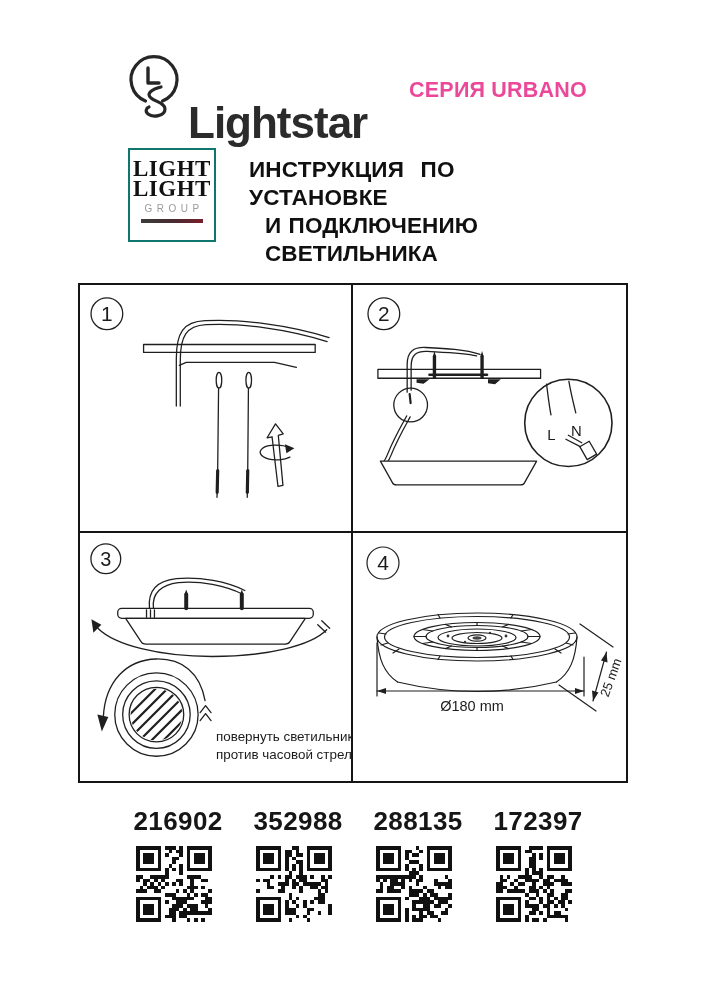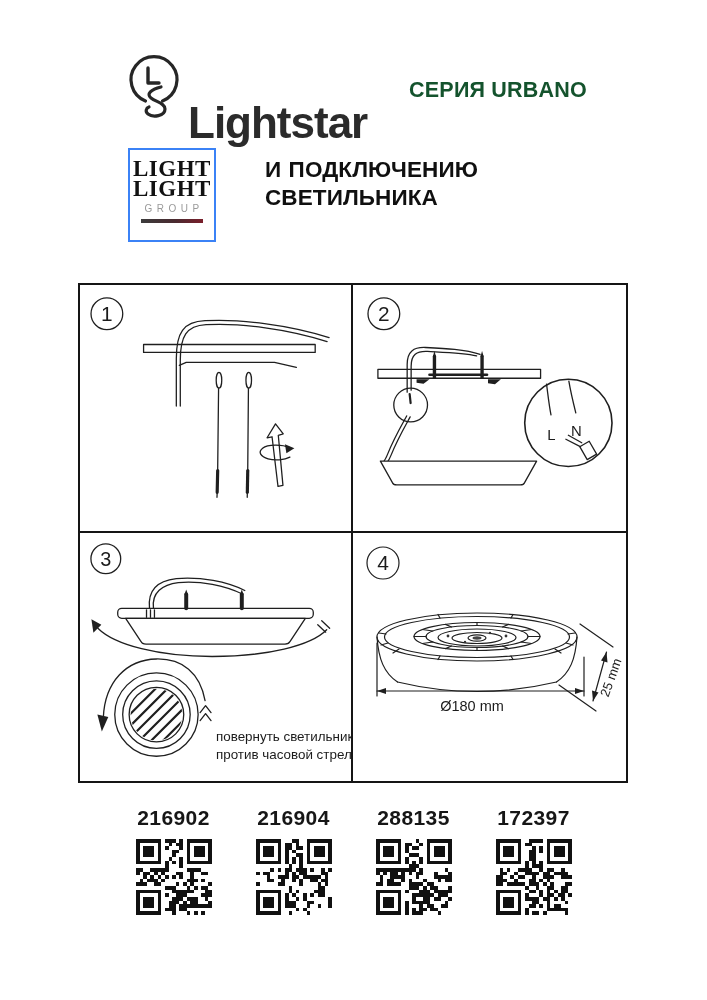--- a/index.html
+++ b/index.html
@@ -4,22 +4,22 @@
 <style>
   html,body{margin:0;padding:0;background:#ffffff;}
   .page{position:relative;width:707px;height:1000px;background:#fff;overflow:hidden;
         font-family:"Liberation Sans",sans-serif;color:#161616;}
 
   
   .brand-icon{position:absolute;left:126px;top:50px;}
   .brand-word{position:absolute;left:188px;top:60px;font-size:44px;font-weight:700;
               letter-spacing:-1px;color:#2b2b2b;line-height:1;margin-top:41px;}
   .series-block{position:absolute;left:398px;top:76px;width:200px;text-align:center;
-                font-weight:700;font-size:21.5px;line-height:28px;color:#14532d;letter-spacing:.2px;}
-  .group-box{position:absolute;left:128px;top:148px;width:88px;height:94px;border:2px solid #3b82f6;
+                font-weight:700;font-size:21.5px;line-height:28px;color:#ec4899;letter-spacing:.2px;}
+  .group-box{position:absolute;left:128px;top:148px;width:88px;height:94px;border:2px solid #0f766e;
              box-sizing:border-box;text-align:center;padding-top:9px;}
   .group-box .l12{font-family:"Liberation Serif",serif;font-weight:700;font-size:23px;
                   line-height:20px;letter-spacing:.5px;color:#121212;}
   .group-box .l3{font-size:10px;letter-spacing:4.5px;color:#9a9a9a;margin-top:4px;padding-left:4px;}
   .group-bar{width:62px;height:4px;margin:5px auto 0;
              background:linear-gradient(90deg,#3c3c3c 0%,#4a2a30 55%,#7a1f2b 100%);}
   .main-title{position:absolute;left:249px;top:156px;width:345px;font-weight:700;
               font-size:22.5px;line-height:28px;color:#101010;}
   .main-title .t1{word-spacing:10px;letter-spacing:.2px;}
   .main-title .t2{word-spacing:1px;letter-spacing:.1px;margin-left:16px;}
@@ -30,21 +30,21 @@
   .cell{box-sizing:border-box;}
   .cell.c1{border-right:2px solid #151515;border-bottom:2px solid #151515;}
   .cell.c2{border-bottom:2px solid #151515;}
   .cell.c3{border-right:2px solid #151515;}
   .cell svg{display:block;width:100%;height:100%;}
   .panel text{font-family:"Liberation Sans",sans-serif;fill:#1b1b1b;}
 
   
   .articles{position:absolute;left:0;top:806px;width:707px;display:flex;justify-content:center;gap:40px;}
   .article{width:80px;text-align:center;}
-  .article-code{font-size:21px;font-weight:700;letter-spacing:.4px;color:#161616;margin-bottom:9px;}
+  .article-code{font-size:26px;font-weight:700;letter-spacing:.4px;color:#161616;margin-bottom:9px;}
   .qr{width:76px;height:76px;shape-rendering:crispEdges;}
 </style>
 </head>
 <body>
 
 <div class="page">
 
   <svg class="brand-icon" width="56" height="88" viewBox="0 0 56 88" fill="none" stroke="#262626" stroke-width="3.2" stroke-linecap="round" stroke-linejoin="round">
     <path d="M19.5,51 A23,23 0 1 1 36.5,51"></path>
     <path d="M22,18 L22,33 L33,33" stroke-width="3.4"></path>
@@ -57,20 +57,21 @@
   </div>
 
   <div class="group-box">
     <div class="l12">LIGHT</div>
     <div class="l12">LIGHT</div>
     <div class="l3">GROUP</div>
     <div class="group-bar"></div>
   </div>
 
   <div class="main-title">
+    <div class="t1">ИНСТРУКЦИЯ ПО УСТАНОВКЕ</div>
     <div class="t2">И ПОДКЛЮЧЕНИЮ СВЕТИЛЬНИКА</div>
   </div>
 
   <div class="grid">
 
     <div class="cell c1">
       <svg class="panel" viewBox="0 0 273 248" fill="none" stroke="#1f1f1f" stroke-width="1.3" stroke-linecap="round" stroke-linejoin="round">
         <g>
           <rect x="64" y="60" width="173" height="8" fill="#fff"></rect>
         </g>
@@ -411,21 +412,21 @@
           <rect x="10" y="19" width="1" height="1" fill="#111"></rect>
           <rect x="12" y="19" width="1" height="1" fill="#111"></rect>
           <rect x="13" y="19" width="1" height="1" fill="#111"></rect>
           <rect x="10" y="20" width="1" height="1" fill="#111"></rect>
           <rect x="14" y="20" width="1" height="1" fill="#111"></rect>
           <rect x="16" y="20" width="1" height="1" fill="#111"></rect>
           <rect x="18" y="20" width="1" height="1" fill="#111"></rect>
         </svg>
     </div>
     <div class="article">
-      <div class="article-code">216904</div>
+      <div class="article-code">352988</div>
       <svg class="qr" viewBox="0 0 21 21">
           <rect x="0" y="0" width="21" height="21" fill="#fff"></rect>
           <rect x="0" y="0" width="7" height="7" fill="#111"></rect>
           <rect x="1" y="1" width="5" height="5" fill="#fff"></rect>
           <rect x="2" y="2" width="3" height="3" fill="#111"></rect>
           <rect x="14" y="0" width="7" height="7" fill="#111"></rect>
           <rect x="15" y="1" width="5" height="5" fill="#fff"></rect>
           <rect x="16" y="2" width="3" height="3" fill="#111"></rect>
           <rect x="0" y="14" width="7" height="7" fill="#111"></rect>
           <rect x="1" y="15" width="5" height="5" fill="#fff"></rect>

